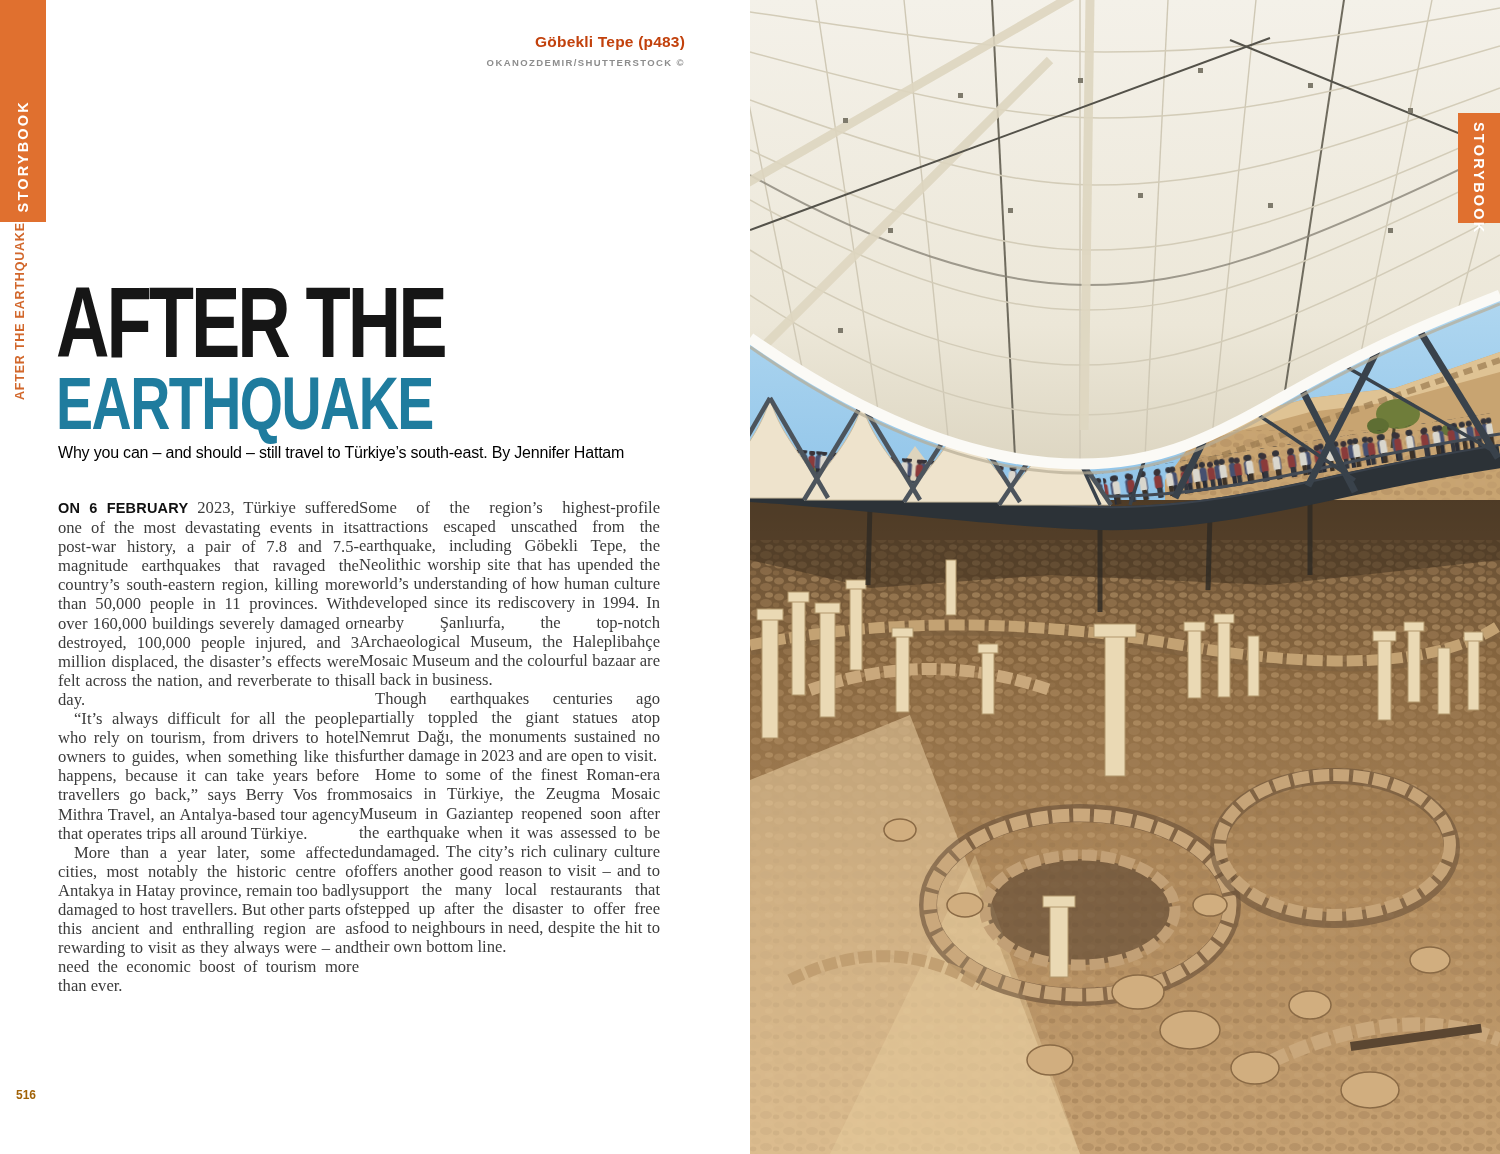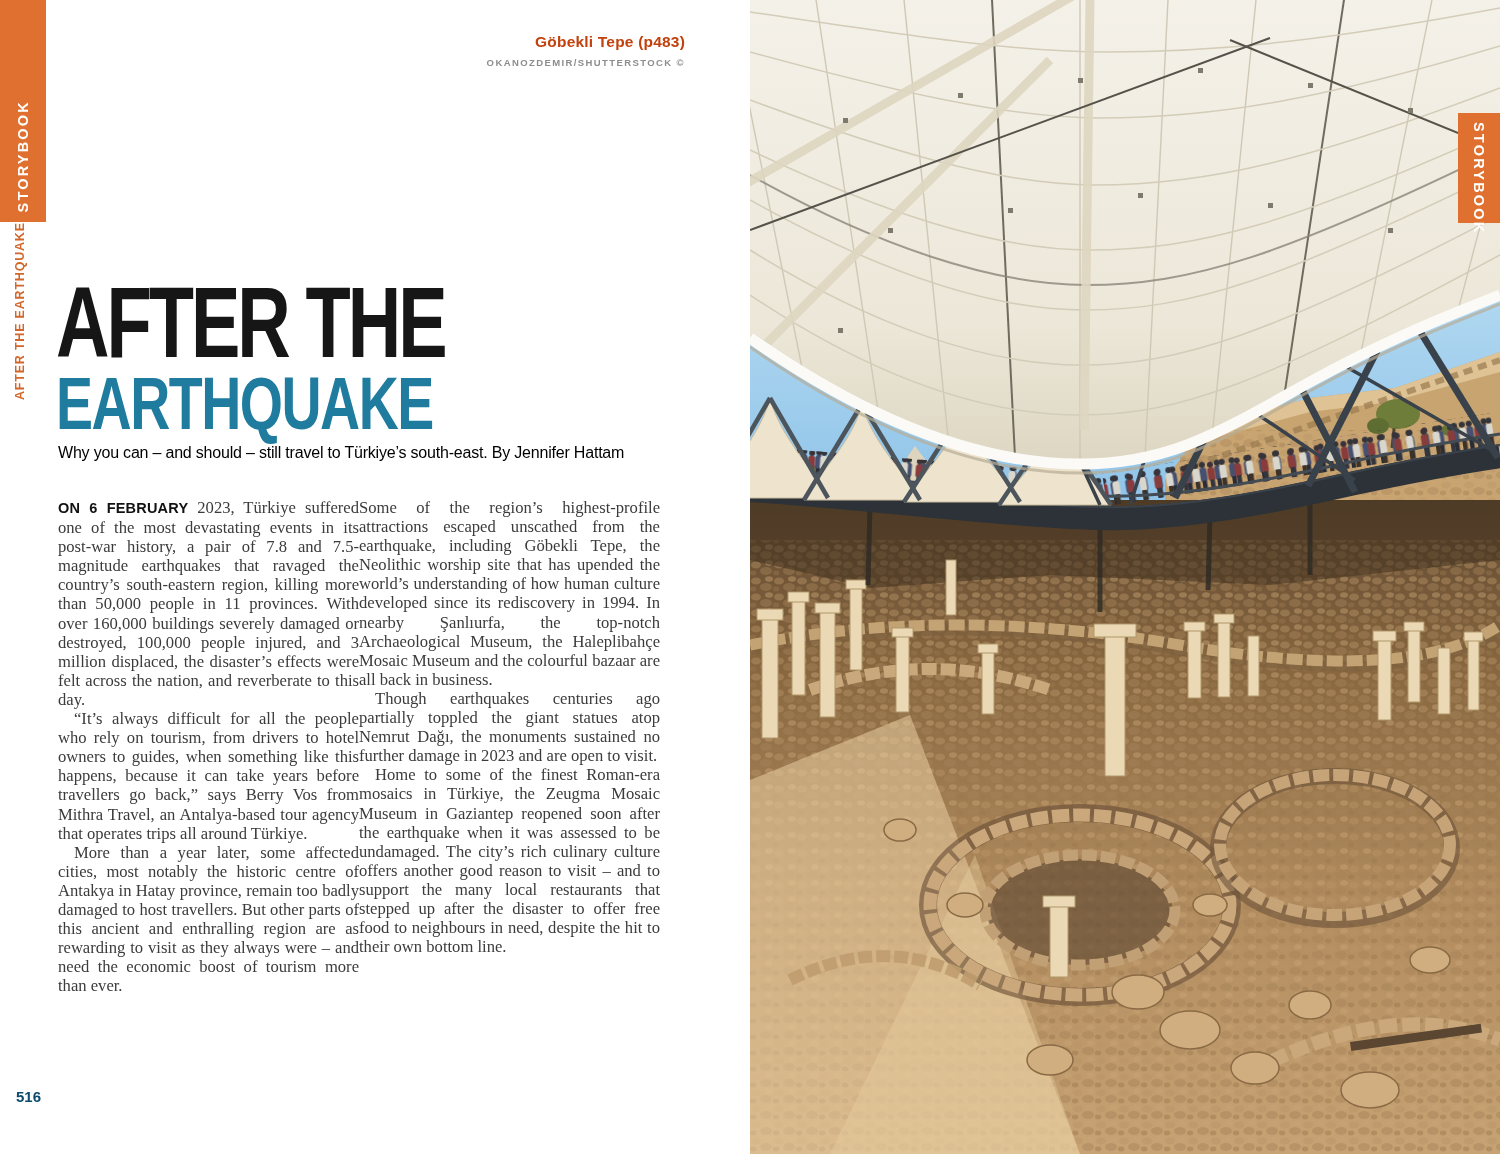--- a/index.html
+++ b/index.html
@@ -40,21 +40,21 @@
   .columns{position:absolute;left:58px;top:498px;width:622px;display:flex;}
   .col{width:301px;font-family:"Liberation Serif",serif;font-size:16.6px;line-height:19.1px;
        color:#3b3b3b;text-align:justify;}
   .col p{margin:0;}
   .col p.ind{text-indent:16px;}
   .lead-in{font-family:"Liberation Sans",sans-serif;font-weight:bold;font-size:14.5px;
            color:#111;letter-spacing:.2px;}
   .subhead{font-family:"Liberation Sans",sans-serif;font-weight:bold;color:#D5682C;
            font-size:19.5px;line-height:23px;margin:14px 0 6px 0;text-align:left;}
 
-  .pagenum{position:absolute;left:16px;top:1088px;font-weight:bold;font-size:15px;color:#0c4a6e;}
+  .pagenum{position:absolute;left:16px;top:1088px;font-weight:bold;font-size:12px;color:#a16207;}
 
   
   .photo{position:absolute;left:750px;top:0;width:750px;height:1154px;}
   .photo svg{display:block;width:100%;height:100%;}
 </style>
 </head>
 <body>
 
 <div class="sheet">
 

